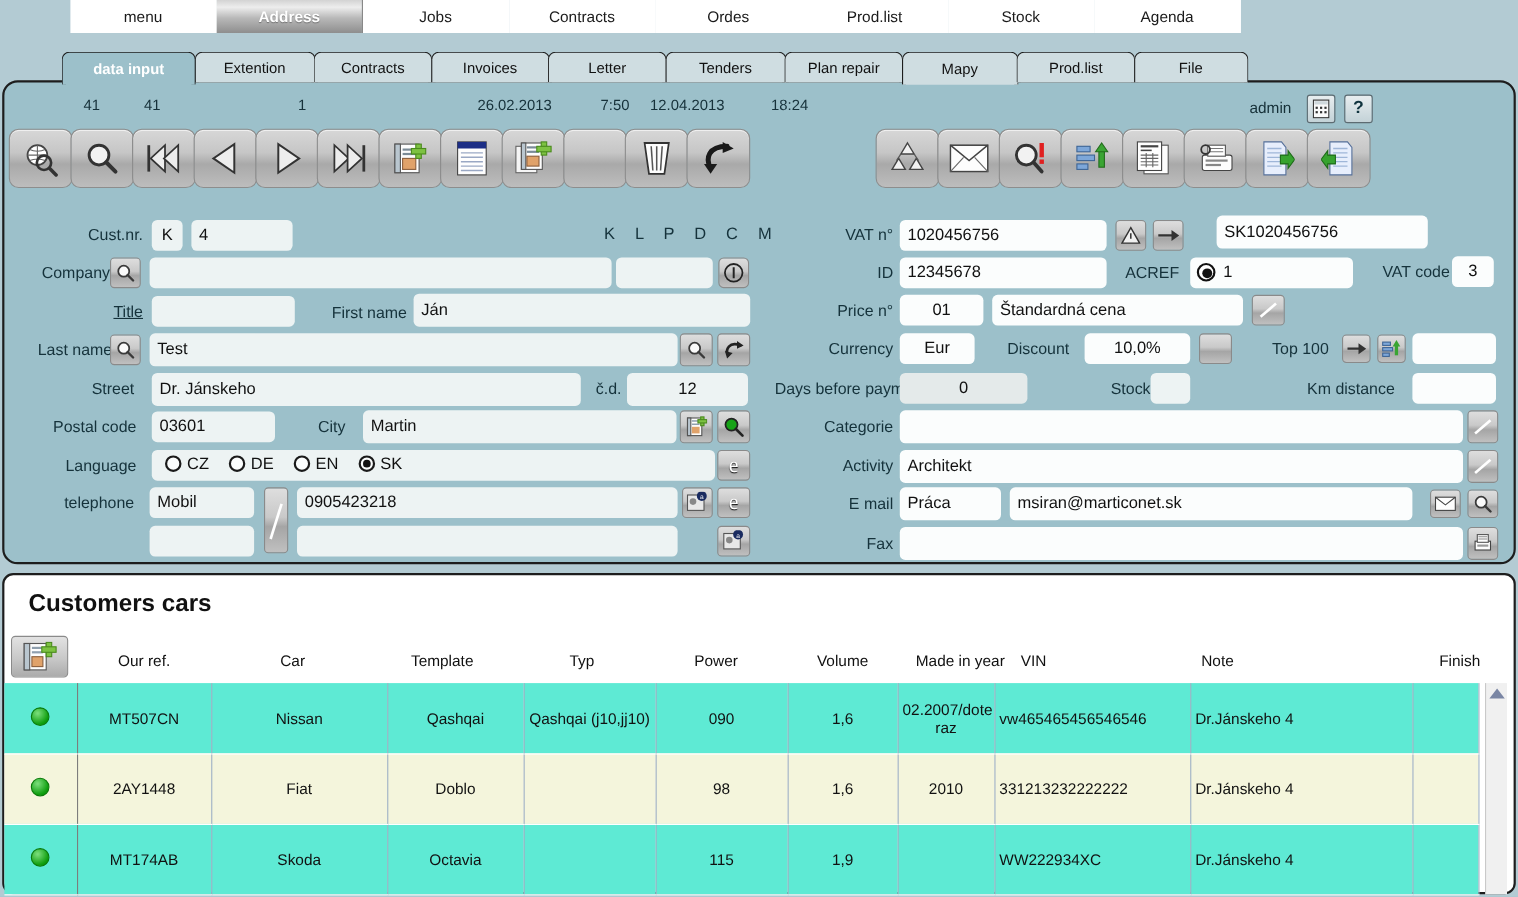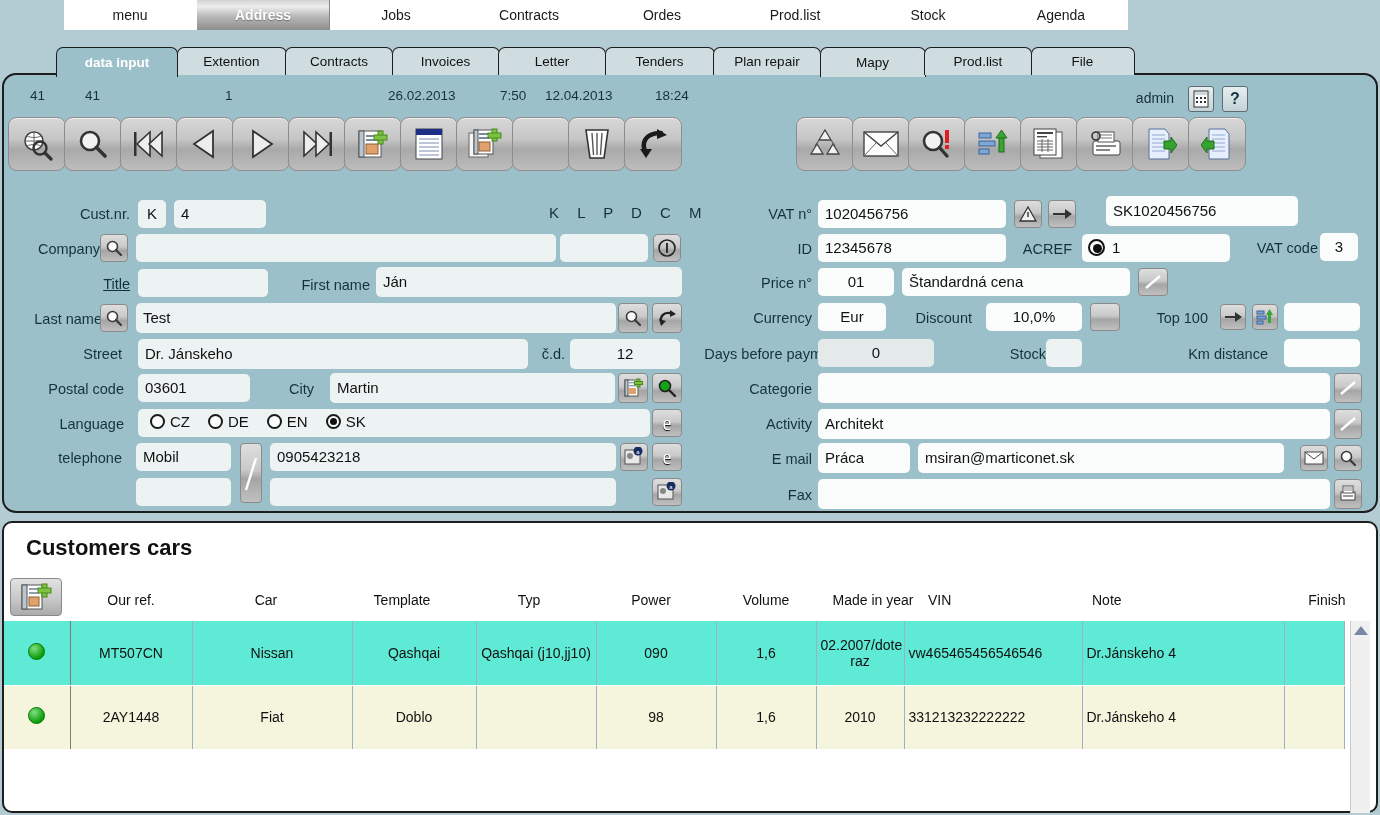--- a/index.html
+++ b/index.html
@@ -64,21 +64,21 @@
     background: #9cc0ca;
     border: 2px solid #1d1d1d;
     border-radius: 14px;
   }
 
   
   .statusrow {
     position: absolute; left: 0; top: 88px; width: 100%; height: 22px;
     font-size: 13.5px; color: #16313a;
   }
-  .statusrow span { position: absolute; }
+  .statusrow span { position: absolute; margin-left: 46px; }
 
   .admin-lbl { position: absolute; right: 206px; top: 90px; font-size: 14px; color: #163038; }
 
   
   .sqbtn {
     position: absolute; top: 86px; width: 26px; height: 26px;
     border: 1px solid #5d6b72;
     border-radius: 3px;
     background: linear-gradient(to bottom,#e8eef0,#c3d2d7);
     display:flex; align-items:center; justify-content:center;
@@ -795,20 +795,33 @@
         <td>Fiat</td>
         <td>Doblo</td>
         <td></td>
         <td>98</td>
         <td>1,6</td>
         <td>2010</td>
         <td class="lefttxt">331213232222222</td>
         <td class="lefttxt">Dr.Jánskeho 4</td>
         <td></td>
       </tr>
+      <tr class="odd">
+        <td class="statuscell"><span class="greendot"></span></td>
+        <td>MT174AB</td>
+        <td>Skoda</td>
+        <td>Octavia</td>
+        <td></td>
+        <td>115</td>
+        <td>1,9</td>
+        <td></td>
+        <td class="lefttxt">WW222934XC</td>
+        <td class="lefttxt">Dr.Jánskeho 4</td>
+        <td></td>
+      </tr>
     </tbody>
   </table>
 
   <div class="vscroll">
     <div class="uparrow"></div>
   </div>
 
 </div>
 
 </body></html>

